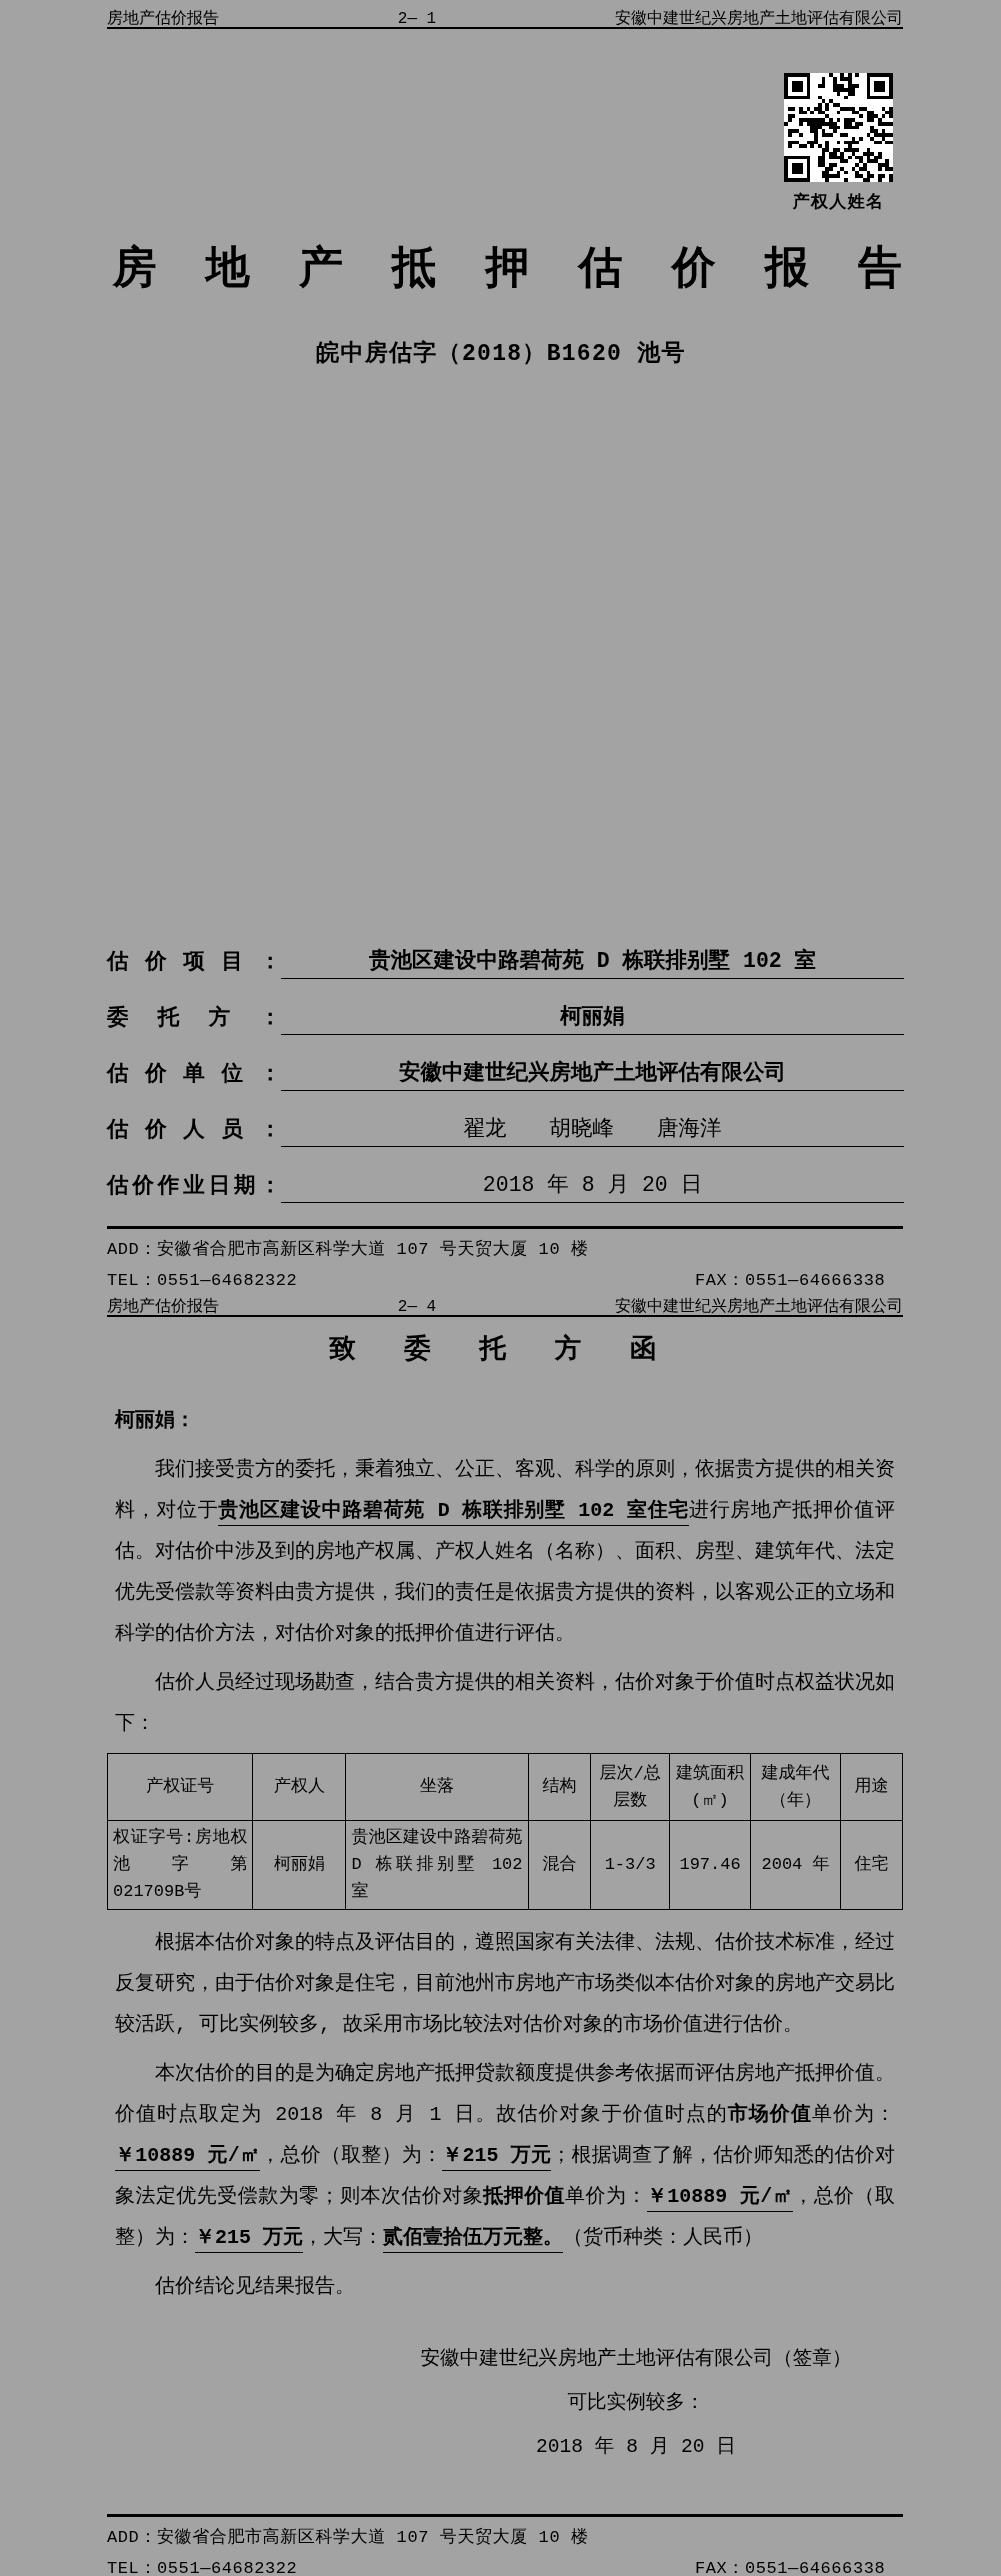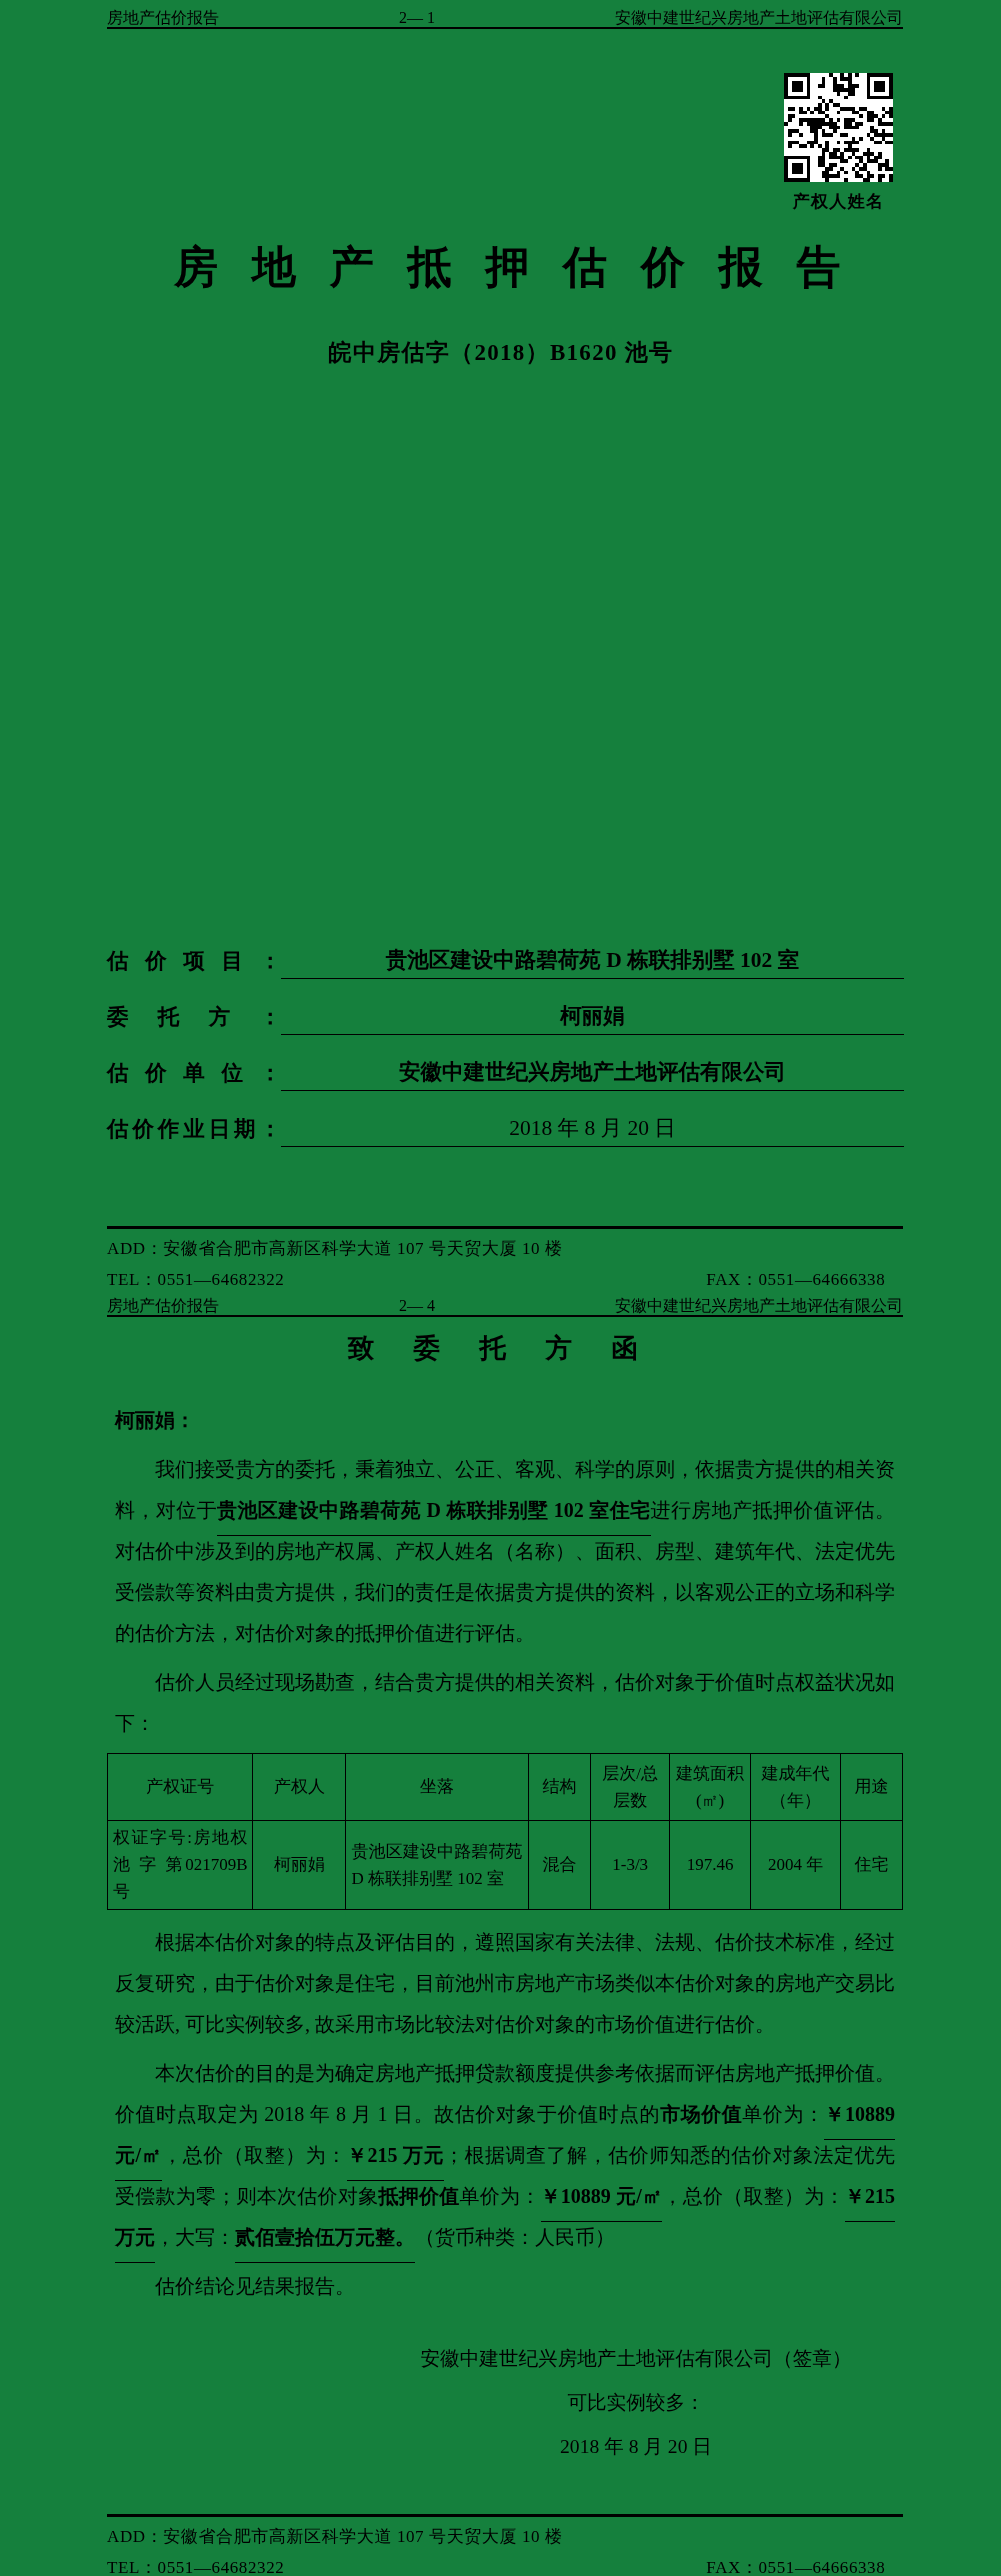--- a/index.html
+++ b/index.html
@@ -1,17 +1,17 @@
 <!DOCTYPE html>
 <html style="font-size:10px"><head>
 <meta charset="utf-8">
 <style>
   html,body{margin:0;padding:0;background:#ffffff;}
-  .canvas{position:relative;width:1002px;height:2576px;background:#15803d;color:#000;
-          font-family:Liberation Serif, serif;overflow:hidden;}
+  .canvas{position:relative;width:1002px;height:2576px;background:#a3a3a3;color:#000;
+          font-family:Liberation Mono, monospace;overflow:hidden;}
   .page{position:absolute;left:0;width:1002px;height:1288px;}
   .page--1{top:0;}
   .page--2{top:1288px;}
 
   
   .pg-header{position:absolute;top:7.6px;left:107px;right:99px;display:flex;
              justify-content:space-between;align-items:baseline;font-size:16px;}
   .pg-header span{white-space:nowrap;}
   .rule{background:#000;height:2.5px;}
   .header-rule{position:absolute;top:26.5px;left:107px;right:99px;}
@@ -38,21 +38,21 @@
 
   
   .letter-title{position:absolute;top:42px;left:0;width:100%;margin:0;text-align:center;
                 font-size:26.5px;font-weight:bold;letter-spacing:16.4px;white-space:nowrap;}
   .letter{position:absolute;top:104px;left:107px;right:99px;font-size:20px;
           line-height:41px;text-align:justify;}
   .letter p{margin:8px;}
   .salutation{font-weight:bold;}
   .body-p{text-indent:2em;}
   .b{font-weight:bold;}
-  .u{border-bottom:1.9px solid #000;padding-bottom:14px;}
+  .u{border-bottom:1.9px solid #000;padding-bottom:3px;}
 
   table.rights{width:100%;border-collapse:collapse;margin:8.8px 0 12.6px 0;
                font-size:17px;line-height:1.6;text-align:center;}
   table.rights th,table.rights td{border:1.3px solid #000;padding:2.5px 5px;font-weight:normal;}
   table.rights th{height:61px;}
   table.rights td{height:83px;}
   td.cell-left{text-align:justify;padding:5px 8.8px;}
 
   .signature{position:absolute;top:1049px;left:369px;width:534px;text-align:center;
              font-size:19.6px;line-height:44px;}
@@ -97,20 +97,24 @@
         <span class="field-label">估价项目：</span>
         <span class="field-value strong">贵池区建设中路碧荷苑 D 栋联排别墅 102 室</span>
       </div>
       <div class="field-row">
         <span class="field-label">委托方：</span>
         <span class="field-value strong">柯丽娟</span>
       </div>
       <div class="field-row">
         <span class="field-label">估价单位：</span>
         <span class="field-value strong">安徽中建世纪兴房地产土地评估有限公司</span>
+      </div>
+      <div class="field-row">
+        <span class="field-label">估价人员：</span>
+        <span class="field-value">翟龙　　胡晓峰　　唐海洋</span>
       </div>
       <div class="field-row">
         <span class="field-label">估价作业日期：</span>
         <span class="field-value">2018 年 8 月 20 日</span>
       </div>
     </div>
 
     <div class="pg-footer">
       <div class="rule"></div>
       <div class="addr">ADD：安徽省合肥市高新区科学大道 107 号天贸大厦 10 楼</div>

